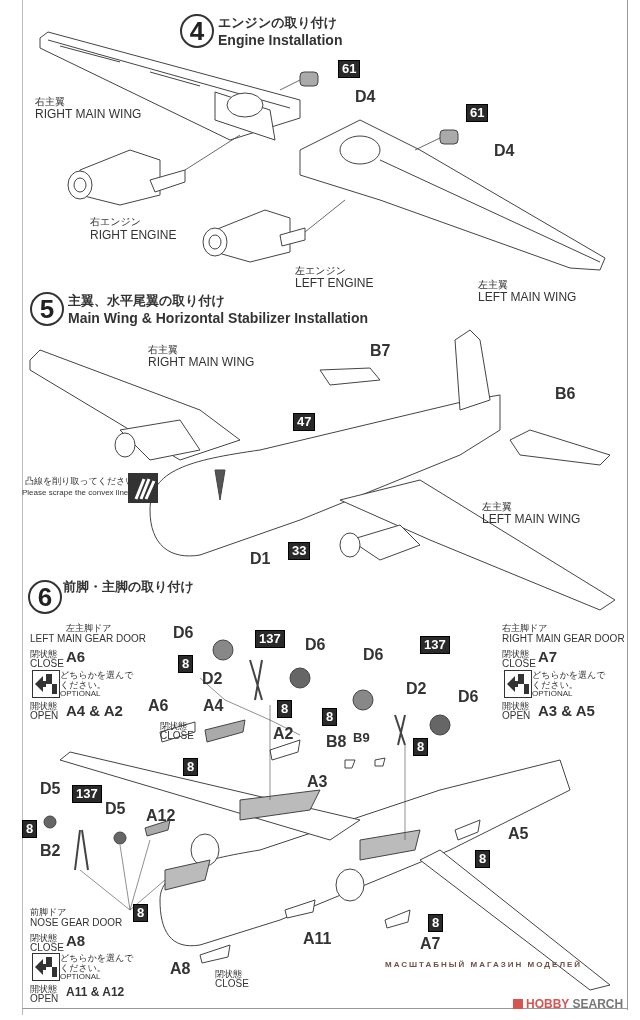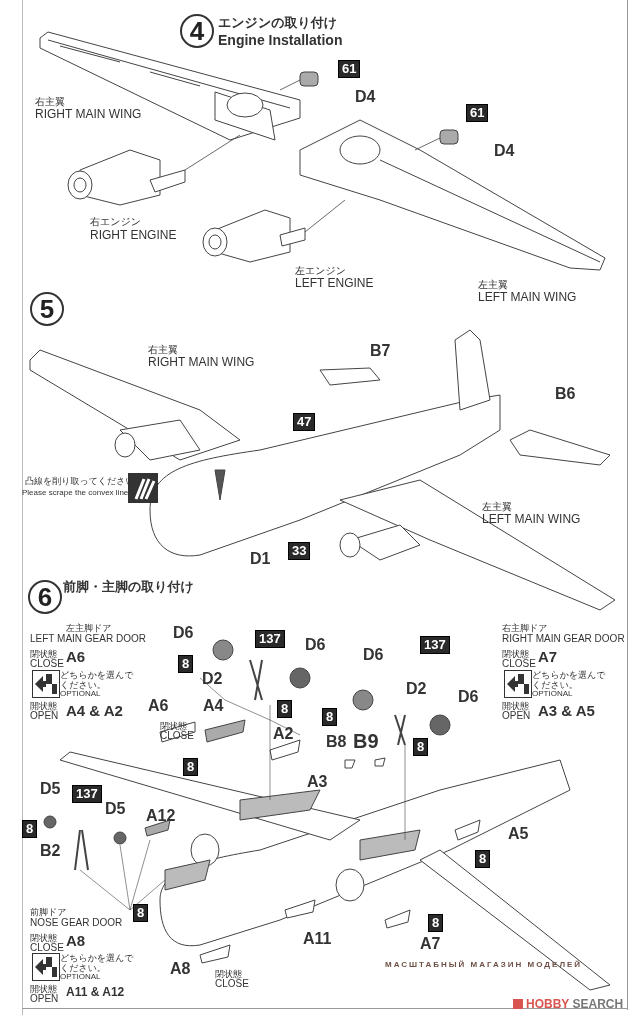--- a/index.html
+++ b/index.html
@@ -133,20 +133,22 @@
   <div class="lbl-en" style="left:295px;top:276px;">LEFT ENGINE</div>
   <div class="lbl-jp" style="left:478px;top:278px;">左主翼</div>
   <div class="lbl-en" style="left:478px;top:290px;">LEFT MAIN WING</div>
 
   <div class="box" style="left:338px;top:60px;">61</div>
   <div class="part" style="left:355px;top:88px;">D4</div>
   <div class="box" style="left:466px;top:104px;">61</div>
   <div class="part" style="left:494px;top:142px;">D4</div>
 
   <div class="step-num" style="left:30px;top:292px;">5</div>
+  <div class="step-jp" style="left:68px;top:292px;">主翼、水平尾翼の取り付け</div>
+  <div class="step-en" style="left:68px;top:310px;">Main Wing &amp; Horizontal Stabilizer Installation</div>
 
   <div class="lbl-jp" style="left:148px;top:343px;">右主翼</div>
   <div class="lbl-en" style="left:148px;top:355px;">RIGHT MAIN WING</div>
   <div class="lbl-jp" style="left:482px;top:500px;">左主翼</div>
   <div class="lbl-en" style="left:482px;top:512px;">LEFT MAIN WING</div>
 
   <div class="part" style="left:370px;top:342px;">B7</div>
   <div class="part" style="left:555px;top:385px;">B6</div>
   <div class="part" style="left:250px;top:550px;">D1</div>
   <div class="box" style="left:293px;top:413px;">47</div>
@@ -239,21 +241,21 @@
   <div class="box" style="left:322px;top:708px;">8</div>
   <div class="box" style="left:413px;top:738px;">8</div>
 
   <div class="part" style="left:148px;top:697px;">A6</div>
   <div class="small-jp" style="left:160px;top:720px;">閉状態</div>
   <div class="small-en" style="left:160px;top:730px;">CLOSE</div>
   <div class="part" style="left:203px;top:697px;">A4</div>
   <div class="part" style="left:273px;top:725px;">A2</div>
   <div class="box" style="left:183px;top:758px;">8</div>
   <div class="part" style="left:326px;top:733px;font-size:16px;">B8</div>
-  <div class="part" style="left:353px;top:730px;font-size:20px;">B9</div>
+  <div class="part" style="left:353px;top:730px;font-size:13px;">B9</div>
   <div class="part" style="left:307px;top:773px;">A3</div>
   <div class="part" style="left:508px;top:825px;">A5</div>
   <div class="box" style="left:475px;top:850px;">8</div>
 
   <div class="part" style="left:40px;top:780px;">D5</div>
   <div class="box" style="left:72px;top:785px;">137</div>
   <div class="part" style="left:105px;top:800px;">D5</div>
   <div class="box" style="left:22px;top:820px;">8</div>
   <div class="part" style="left:40px;top:842px;">B2</div>
   <div class="part" style="left:146px;top:807px;">A12</div>

